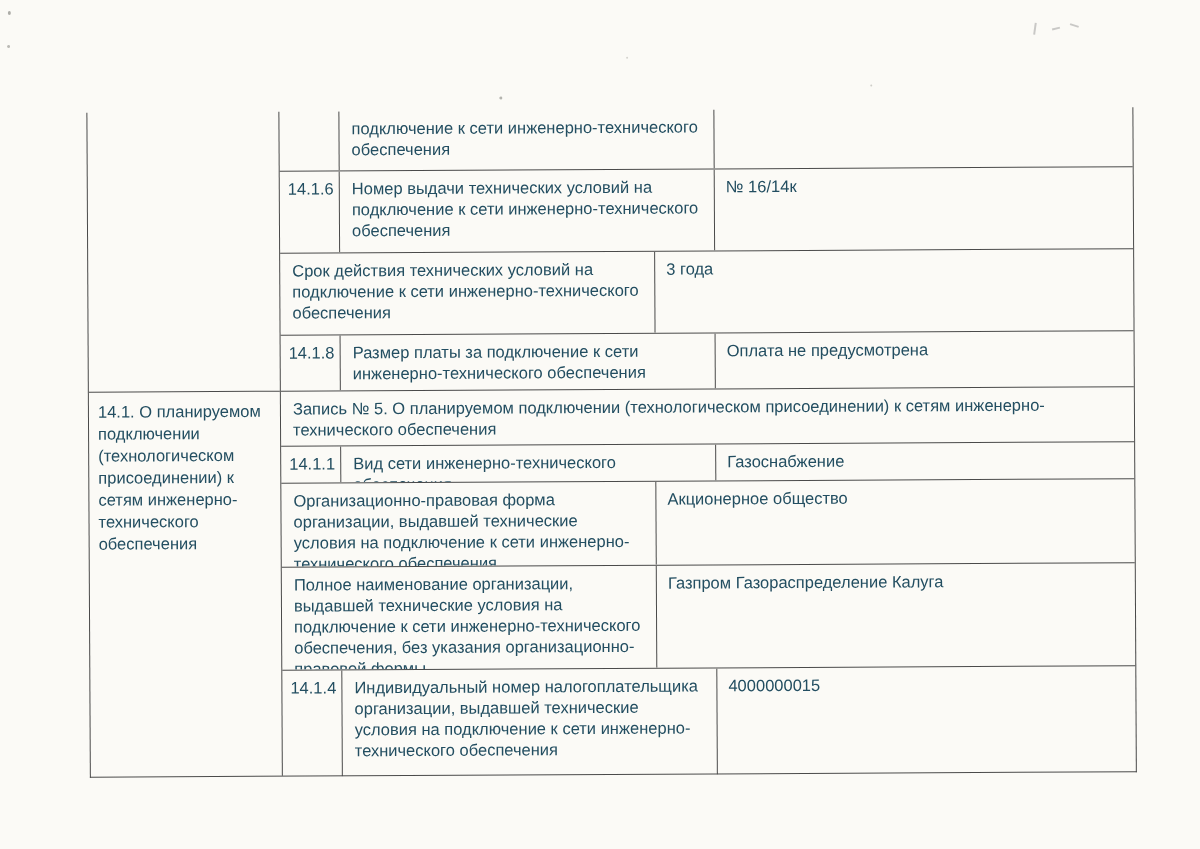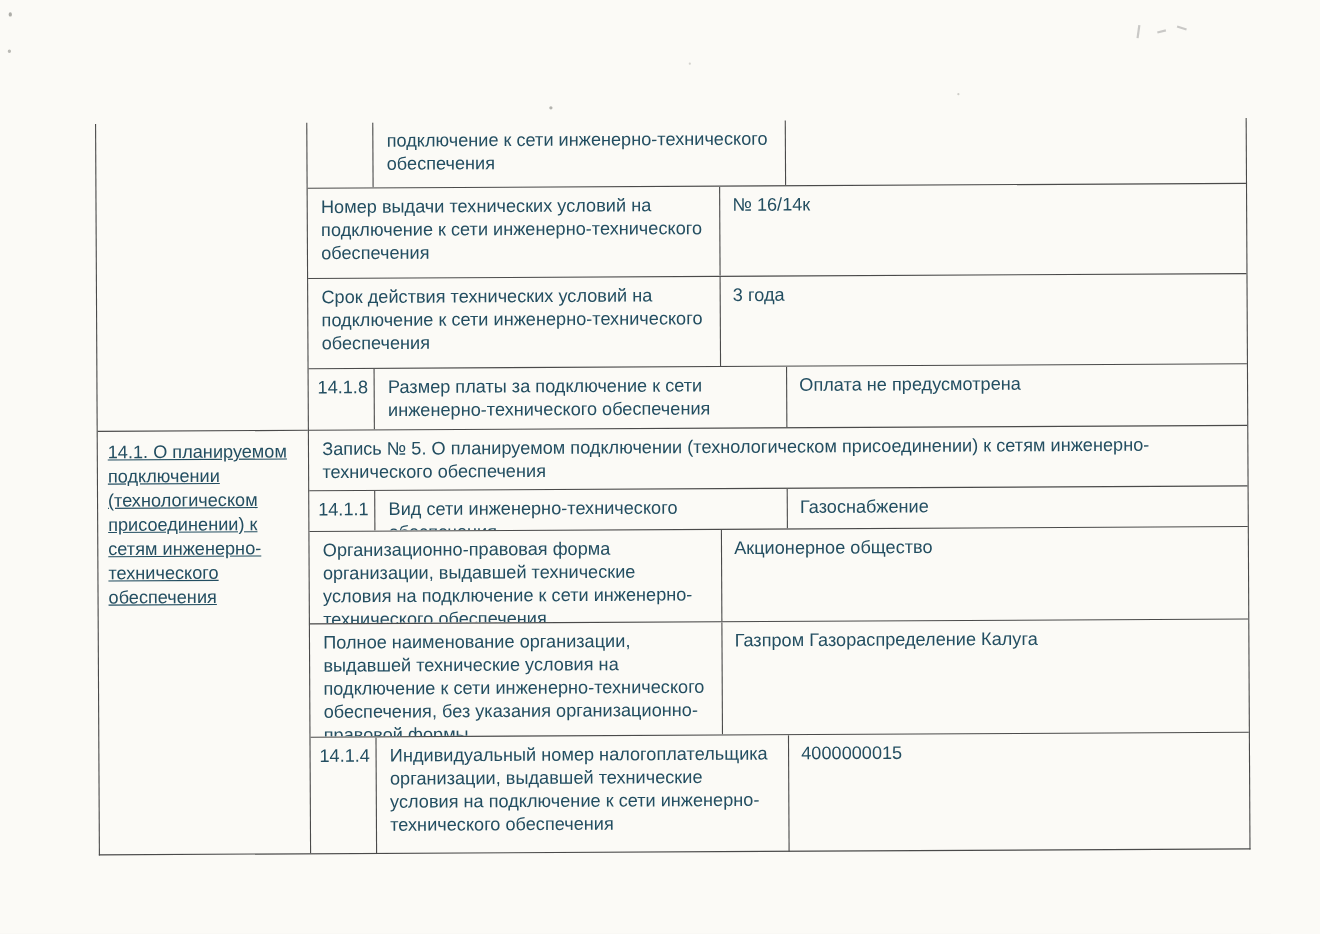--- a/index.html
+++ b/index.html
@@ -44,21 +44,20 @@
     flex-direction:column;
   }
   .left-empty{
     height:280px;
     flex:0 0 280px;
     border-bottom:1.5px solid #4a4a4a;
   }
   .left-label{
     padding:8px 10px 8px 9px;
     line-height:22px;
-    text-decoration:underline;
   }
   .right-col{
     flex:1 1 auto;
     display:flex;
     flex-direction:column;
   }
   .row{
     display:flex;
     border-bottom:1.5px solid #4a4a4a;
     overflow:hidden;
@@ -148,20 +147,21 @@
 
       <div class="right-col">
 
         <div class="row rh0">
           <div class="cell num"></div>
           <div class="cell desc">подключение к сети инженерно-технического обеспечения</div>
           <div class="cell val"></div>
         </div>
 
         <div class="row rh1">
+          <div class="cell num">14.1.6</div>
           <div class="cell desc">Номер выдачи технических условий на подключение к сети инженерно-технического обеспечения</div>
           <div class="cell val">№ 16/14к</div>
         </div>
 
         <div class="row rh2">
           <div class="cell desc">Срок действия технических условий на подключение к сети инженерно-технического обеспечения</div>
           <div class="cell val">3 года</div>
         </div>
 
         <div class="row rh3">

